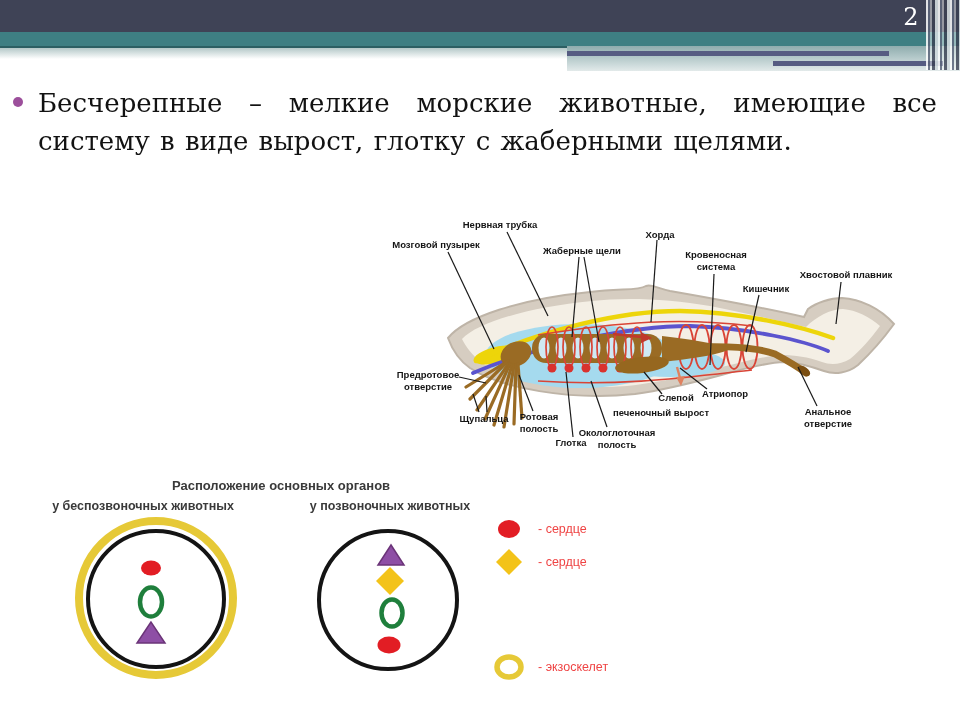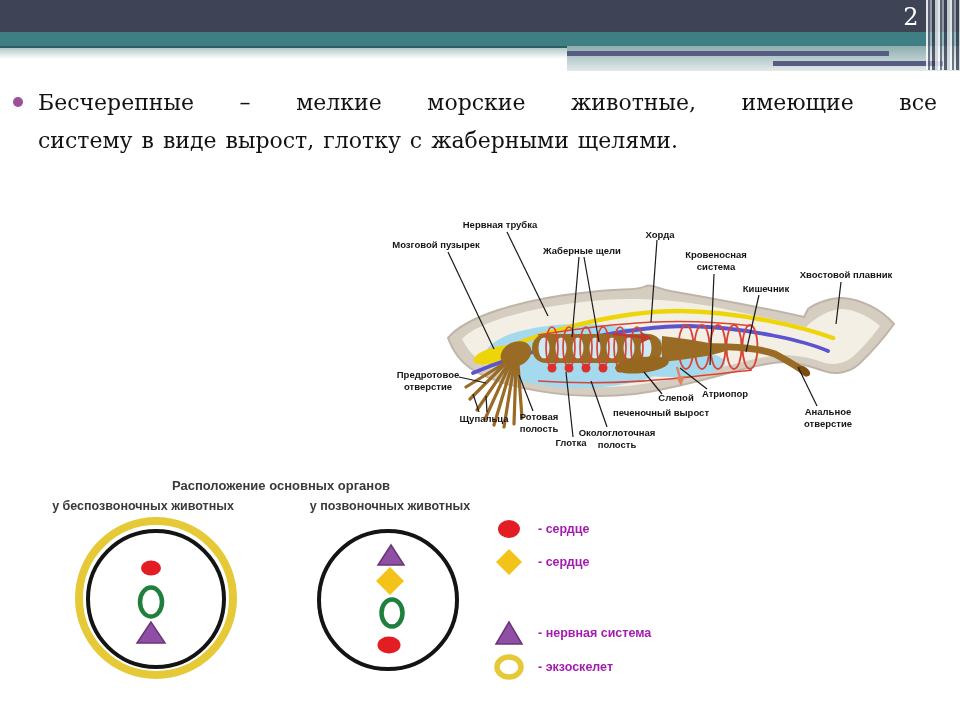--- a/index.html
+++ b/index.html
@@ -21,34 +21,34 @@
            background:repeating-linear-gradient(90deg,
              rgba(255,255,255,0.85) 0 2px, rgba(94,103,125,0.85) 2px 4px,
              rgba(255,255,255,0.45) 4px 6px, rgba(58,63,82,0.8) 6px 9px,
              rgba(210,218,222,0.9) 9px 12px);}
   .page-num{left:896px;top:2px;width:30px;height:30px;color:#fff;
             font-family:"DejaVu Serif",serif;font-size:24px;line-height:30px;text-align:center;}
 
   
   .bullet-dot{left:13px;top:97px;width:10px;height:10px;border-radius:50%;background:#9C4F9B;}
   .bullet-text{left:38px;top:84px;width:899px;color:#121212;
-               font-family:"DejaVu Serif",serif;font-size:22px;line-height:38px;word-spacing:2px;}
+               font-family:"DejaVu Serif",serif;font-size:26px;line-height:38px;word-spacing:2px;}
   .bullet-text .just{text-align:justify;text-align-last:justify;}
 
   
   .lancelet-svg{left:380px;top:205px;}
   .organs-svg{left:40px;top:470px;}
   .dlabel{font-family:"Liberation Sans",sans-serif;font-size:9.5px;font-weight:bold;fill:#151515;}
   .otitle{font-family:"Liberation Sans",sans-serif;font-size:13px;font-weight:bold;fill:#3A3A3A;}
   .osub{font-family:"Liberation Sans",sans-serif;font-size:12.5px;font-weight:bold;fill:#3A3A3A;}
   .leader{stroke:#1A1A1A;stroke-width:1.2;fill:none;}
 
   
   .legend-row{position:absolute;left:492px;height:30px;display:flex;align-items:center;gap:12px;}
-  .legend-label{font-size:12.5px;font-weight:bold;color:#a21caf;white-space:nowrap;}
+  .legend-label{font-size:12.5px;font-weight:normal;color:#ef4444;white-space:nowrap;}
 </style>
 </head>
 <body>
 
 <div class="slide">
 
   <div class="abs bar-dark"></div>
   <div class="abs bar-teal"></div>
   <div class="abs bar-teal-edge"></div>
   <div class="abs fade-left"></div>
@@ -219,26 +219,20 @@
       <ellipse cx="17" cy="15" rx="11" ry="9" fill="#E21D24"></ellipse>
       </svg>
     <span class="legend-label">- сердце</span>
   </div>
   <div class="legend-row" style="top:547px">
     <svg width="34" height="30">
       <polygon points="17,2 30,15 17,28 4,15" fill="#F3C319"></polygon>
       </svg>
     <span class="legend-label">- сердце</span>
   </div>
-  <div class="legend-row" style="top:618px">
-    <svg width="34" height="30">
-      <polygon points="17,4 4,26 30,26" fill="#8E4FA5" stroke="#6B3478" stroke-width="1.5"></polygon>
-      </svg>
-    <span class="legend-label">- нервная система</span>
-  </div>
   <div class="legend-row" style="top:652px">
     <svg width="34" height="30">
       <ellipse cx="17" cy="15" rx="12" ry="10" fill="none" stroke="#E6C937" stroke-width="5.5"></ellipse>
       </svg>
     <span class="legend-label">- экзоскелет</span>
   </div>
 
 </div>
 
 </body></html>

